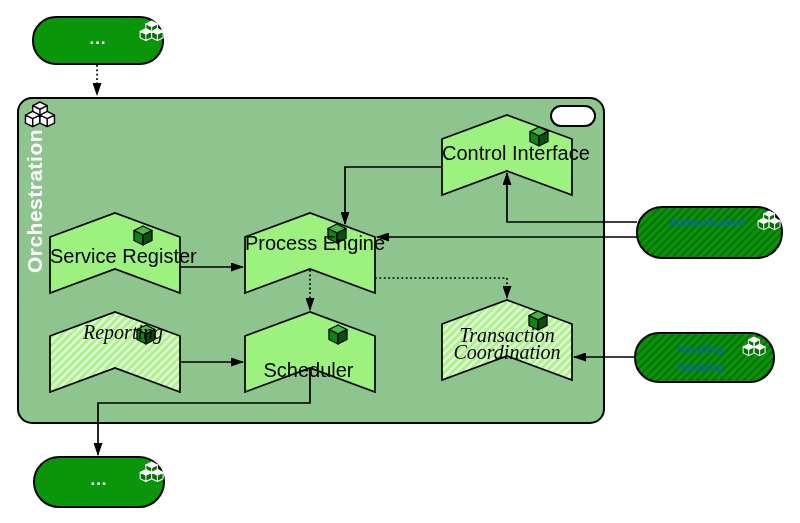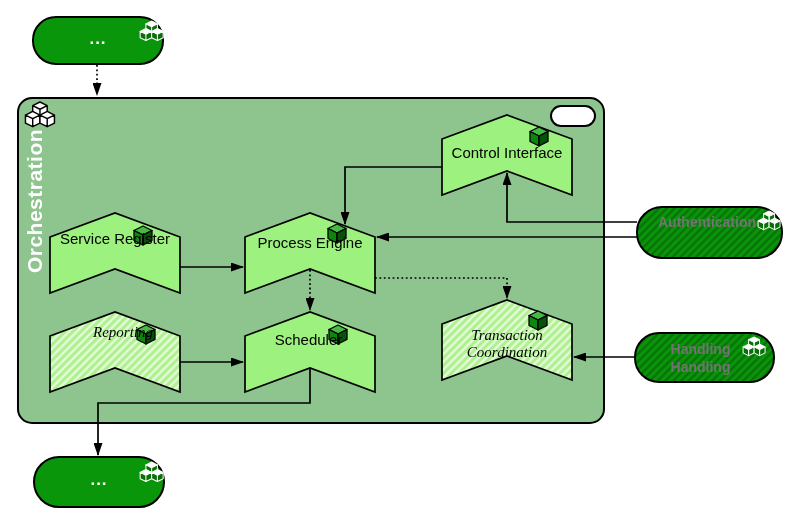--- a/index.html
+++ b/index.html
@@ -18,24 +18,24 @@
   .shape-container{fill:var(--container-fill);stroke:var(--outline);stroke-width:2;}
   .white-pill{fill:#ffffff;stroke:var(--outline);stroke-width:2;}
   .component{fill:var(--component-fill);stroke:var(--outline);stroke-width:1.7;}
   .component.hatched{fill:url(#hatchLight);}
   .actor{fill:var(--actor-fill);stroke:var(--outline);stroke-width:2;}
   .actor.hatched{fill:url(#hatchDark);}
   .connector{fill:none;stroke:var(--outline);stroke-width:1.7;}
   .connector.dotted{stroke-dasharray:1.8 2.6;}
   .arrowhead{fill:var(--outline);}
   
-  .lbl{position:absolute;color:#000;font-size:15px;line-height:16px;text-align:center;white-space:nowrap;}
+  .lbl{position:absolute;color:#000;font-size:20px;line-height:16px;text-align:center;white-space:nowrap;}
   .lbl.two{line-height:16.5px;white-space:normal;}
   .lbl.it{font-style:italic;font-family:Liberation Serif, serif;}
-  .pill-lbl{position:absolute;color:#737373;font-weight:bold;font-size:14px;
+  .pill-lbl{position:absolute;color:#0369a1;font-weight:bold;font-style:italic;font-size:11px;
             line-height:17.5px;text-align:center;}
   .dots{position:absolute;color:#fff;font-weight:bold;font-size:17px;letter-spacing:1px;
         display:flex;align-items:center;justify-content:center;}
   .vtitle{position:absolute;left:-44px;top:188px;width:160px;height:26px;
           transform:rotate(-90deg);color:var(--title-color);font-weight:bold;font-size:21px;
           text-align:center;letter-spacing:0.5px;}
 </style>
 </head>
 <body>
 
@@ -130,24 +130,24 @@
     <path d="M375,278 L507,278 L507,298" class="connector dotted" marker-end="url(#arr)"></path>
     <path d="M442,167 L345,167 L345,224" class="connector" marker-end="url(#arr)"></path>
     <path d="M637,222 L507,222 L507,173" class="connector" marker-end="url(#arr)"></path>
     <path d="M637,237 L377,237" class="connector" marker-end="url(#arr)"></path>
     <path d="M635,357 L574,357" class="connector" marker-end="url(#arr)"></path>
     <path d="M310,368 L310,403 L98,403 L98,455" class="connector" marker-end="url(#arr)"></path>
   </svg>
 
   <div class="vtitle">Orchestration</div>
 
-  <div class="lbl" style="left:50px;top:231px;width:130px;">Service Register</div>
+  <div class="lbl" style="left:50px;top:248px;width:130px;">Service Register</div>
   <div class="lbl" style="left:245px;top:235px;width:130px;">Process Engine</div>
   <div class="lbl" style="left:442px;top:145px;width:130px;">Control Interface</div>
-  <div class="lbl" style="left:245px;top:332px;width:127px;">Scheduler</div>
+  <div class="lbl" style="left:245px;top:362px;width:127px;">Scheduler</div>
   <div class="lbl it" style="left:50px;top:324px;width:130px;margin-left:8px;">Reporting</div>
   <div class="lbl it two" style="left:442px;top:327px;width:130px;"><span>Transaction</span><br><span>Coordination</span></div>
 
   <div class="pill-lbl" style="left:642px;top:214px;width:130px;"><span>Authentication</span><br></div>
   <div class="pill-lbl" style="left:638px;top:341px;width:125px;"><span>Handling</span><br><span>Handling</span></div>
 
   <div class="dots" style="left:33px;top:15px;width:130px;height:47px;">...</div>
   <div class="dots" style="left:34px;top:455px;width:130px;height:50px;">...</div>
 </div>
 

